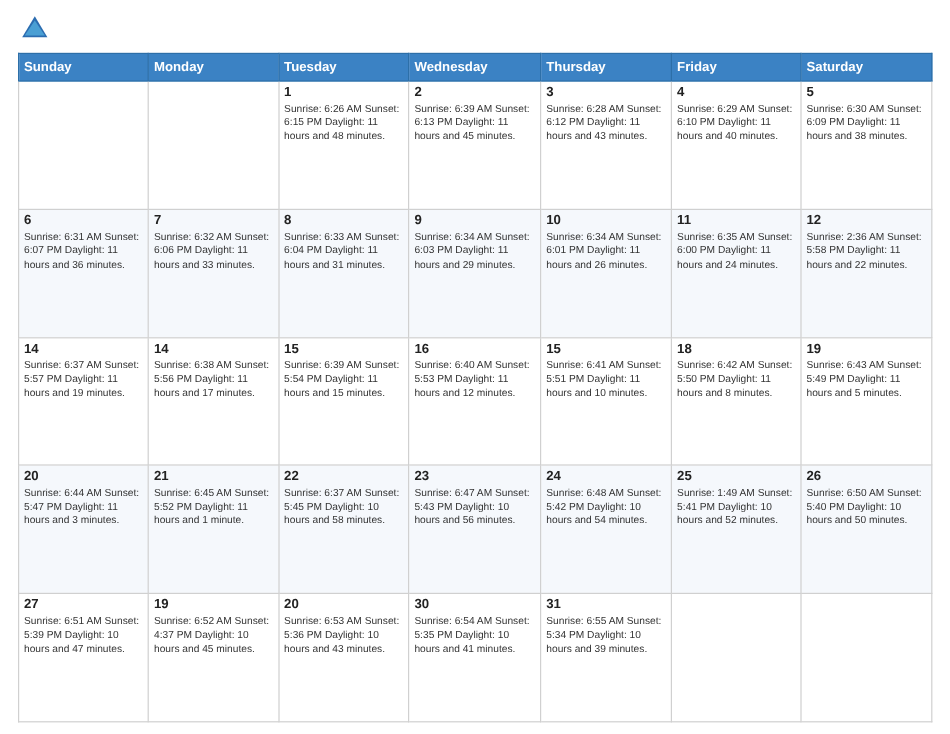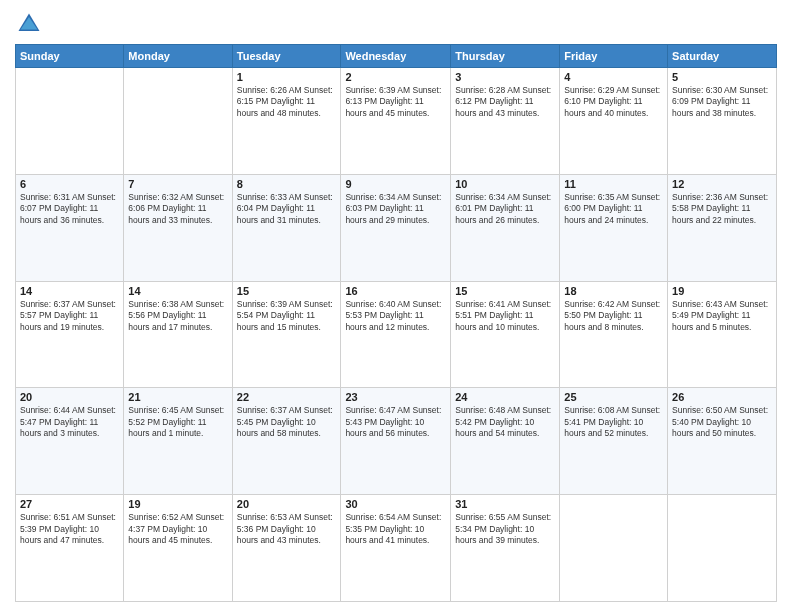--- a/index.html
+++ b/index.html
@@ -285,21 +285,21 @@
 Daylight: 10 hours and 56 minutes.</div>
           </td>
           <td>
             <div class="day-num">24</div>
             <div class="cell-text">Sunrise: 6:48 AM
 Sunset: 5:42 PM
 Daylight: 10 hours and 54 minutes.</div>
           </td>
           <td>
             <div class="day-num">25</div>
-            <div class="cell-text">Sunrise: 6:08 AM
+            <div class="cell-text">Sunrise: 1:49 AM
 Sunset: 5:41 PM
 Daylight: 10 hours and 52 minutes.</div>
           </td>
           <td>
             <div class="day-num">26</div>
             <div class="cell-text">Sunrise: 6:50 AM
 Sunset: 5:40 PM
 Daylight: 10 hours and 50 minutes.</div>
           </td>
         </tr>

